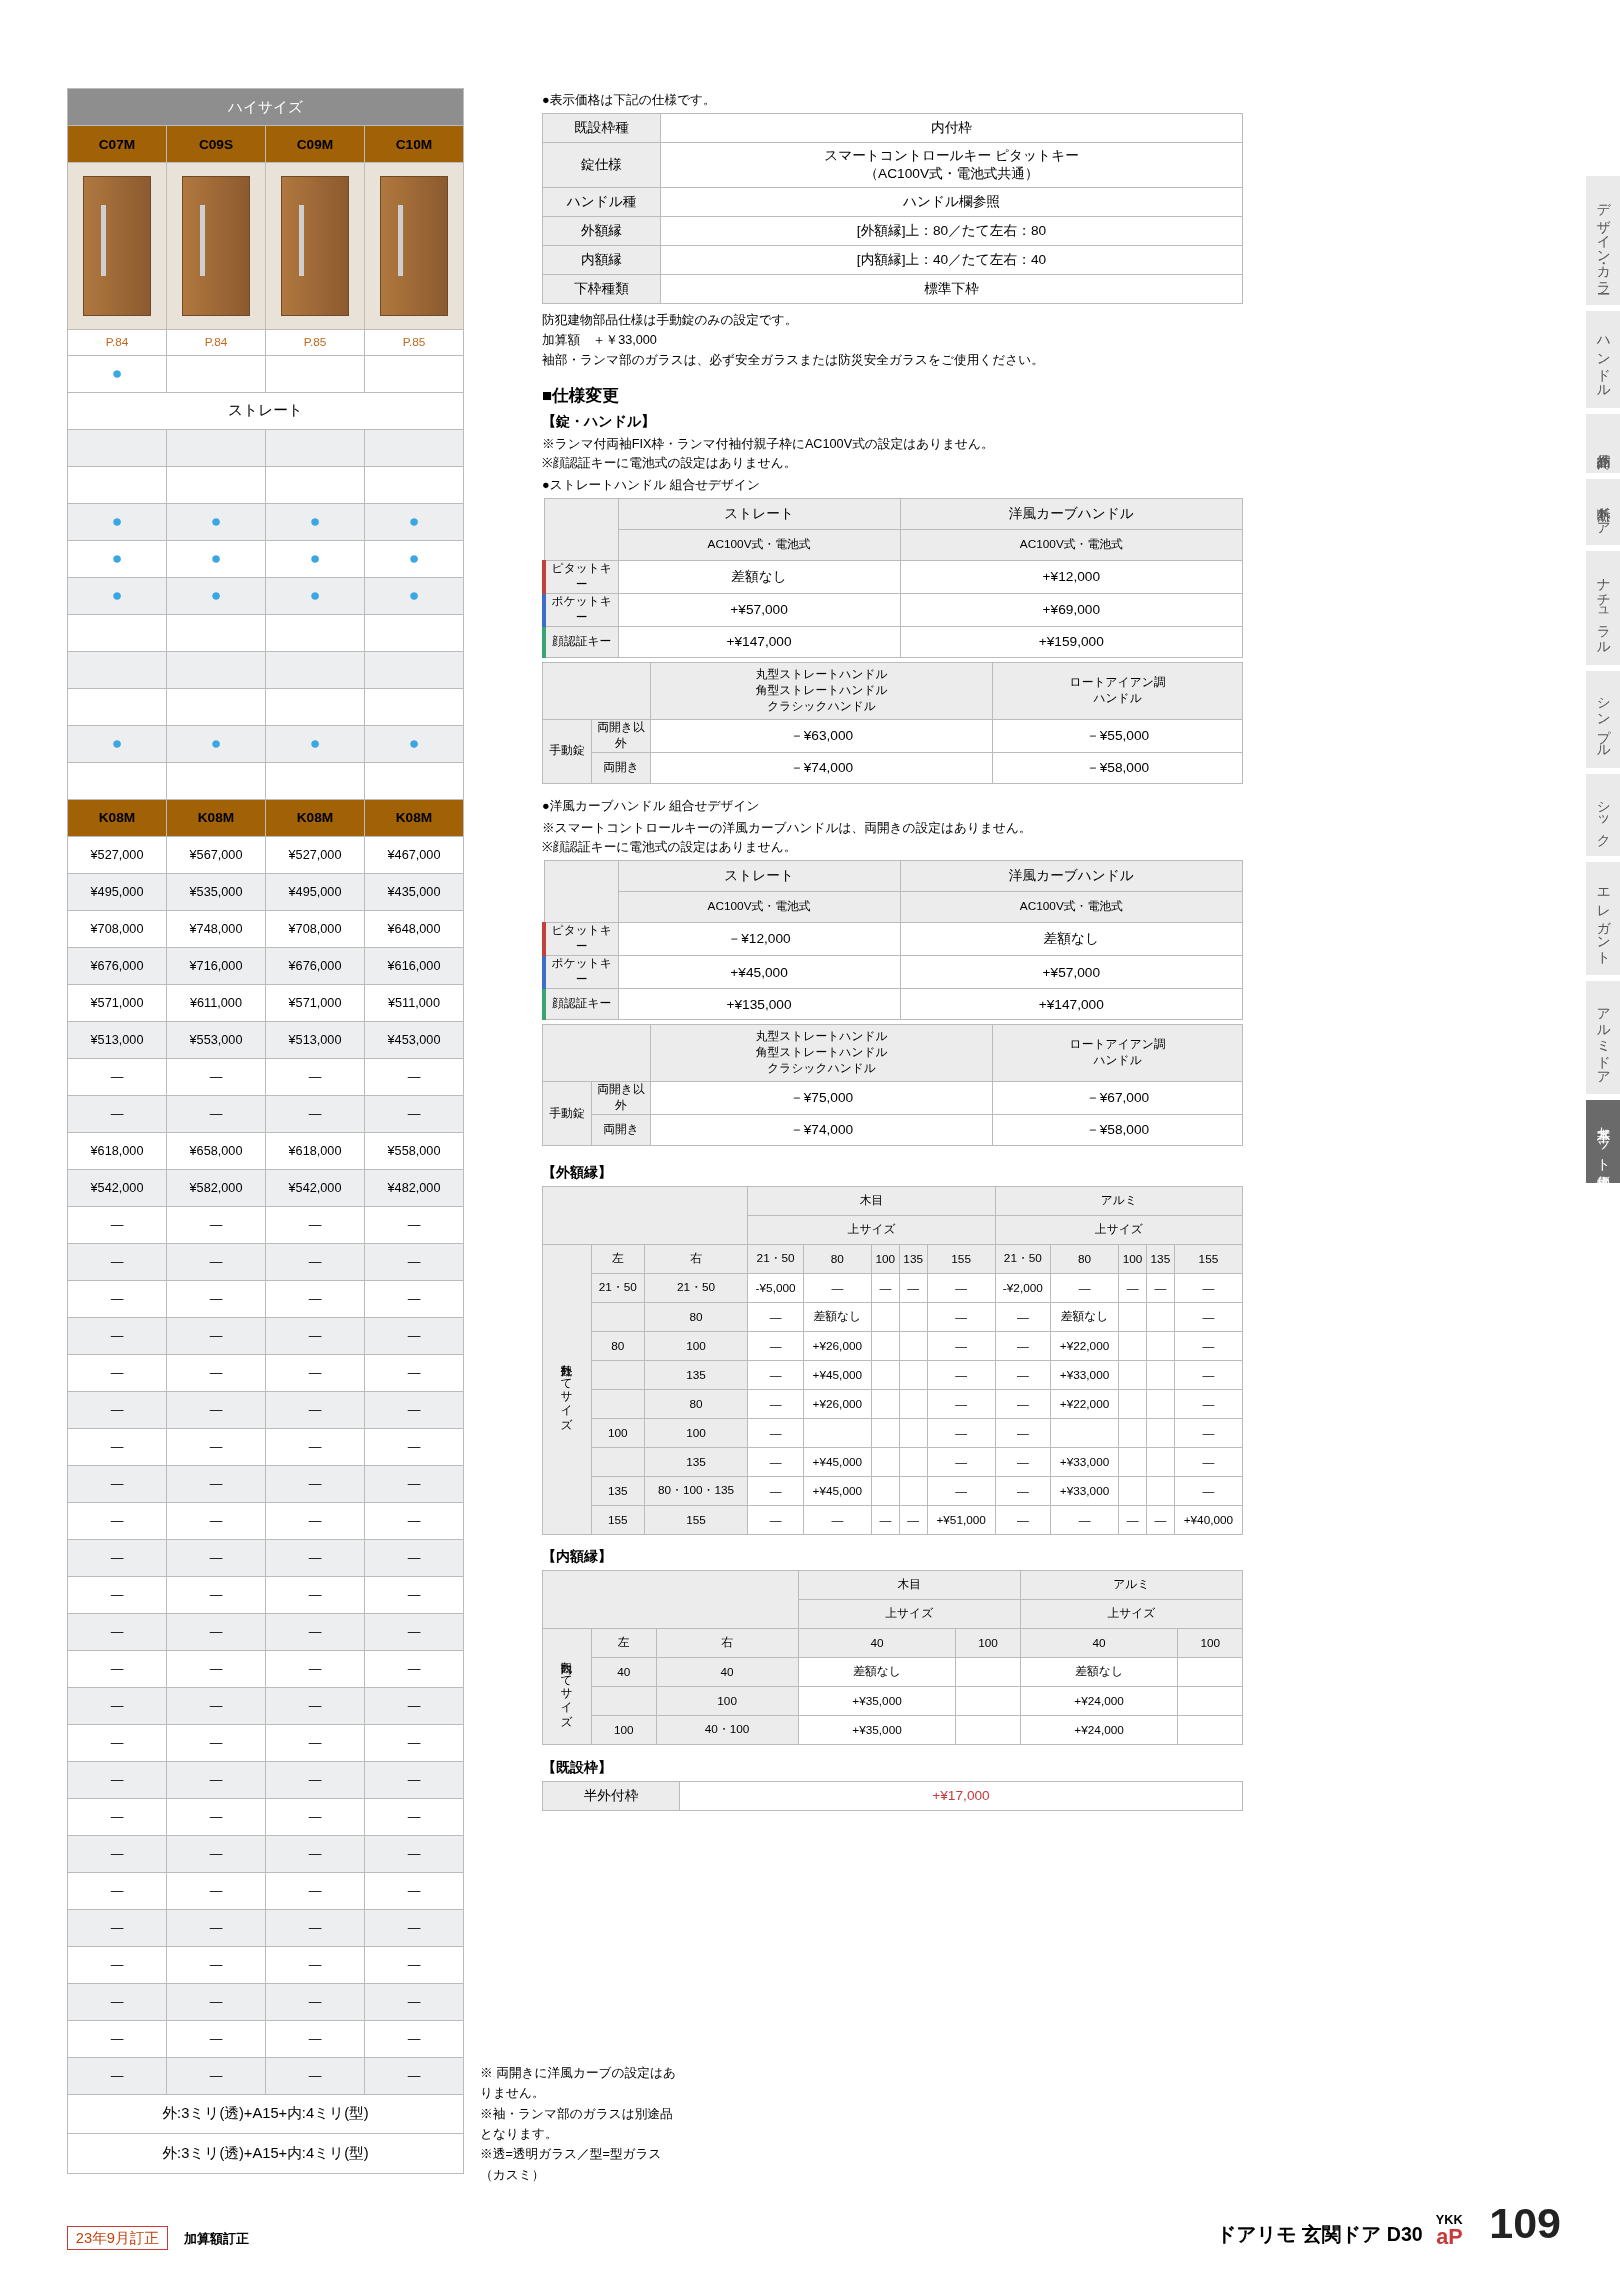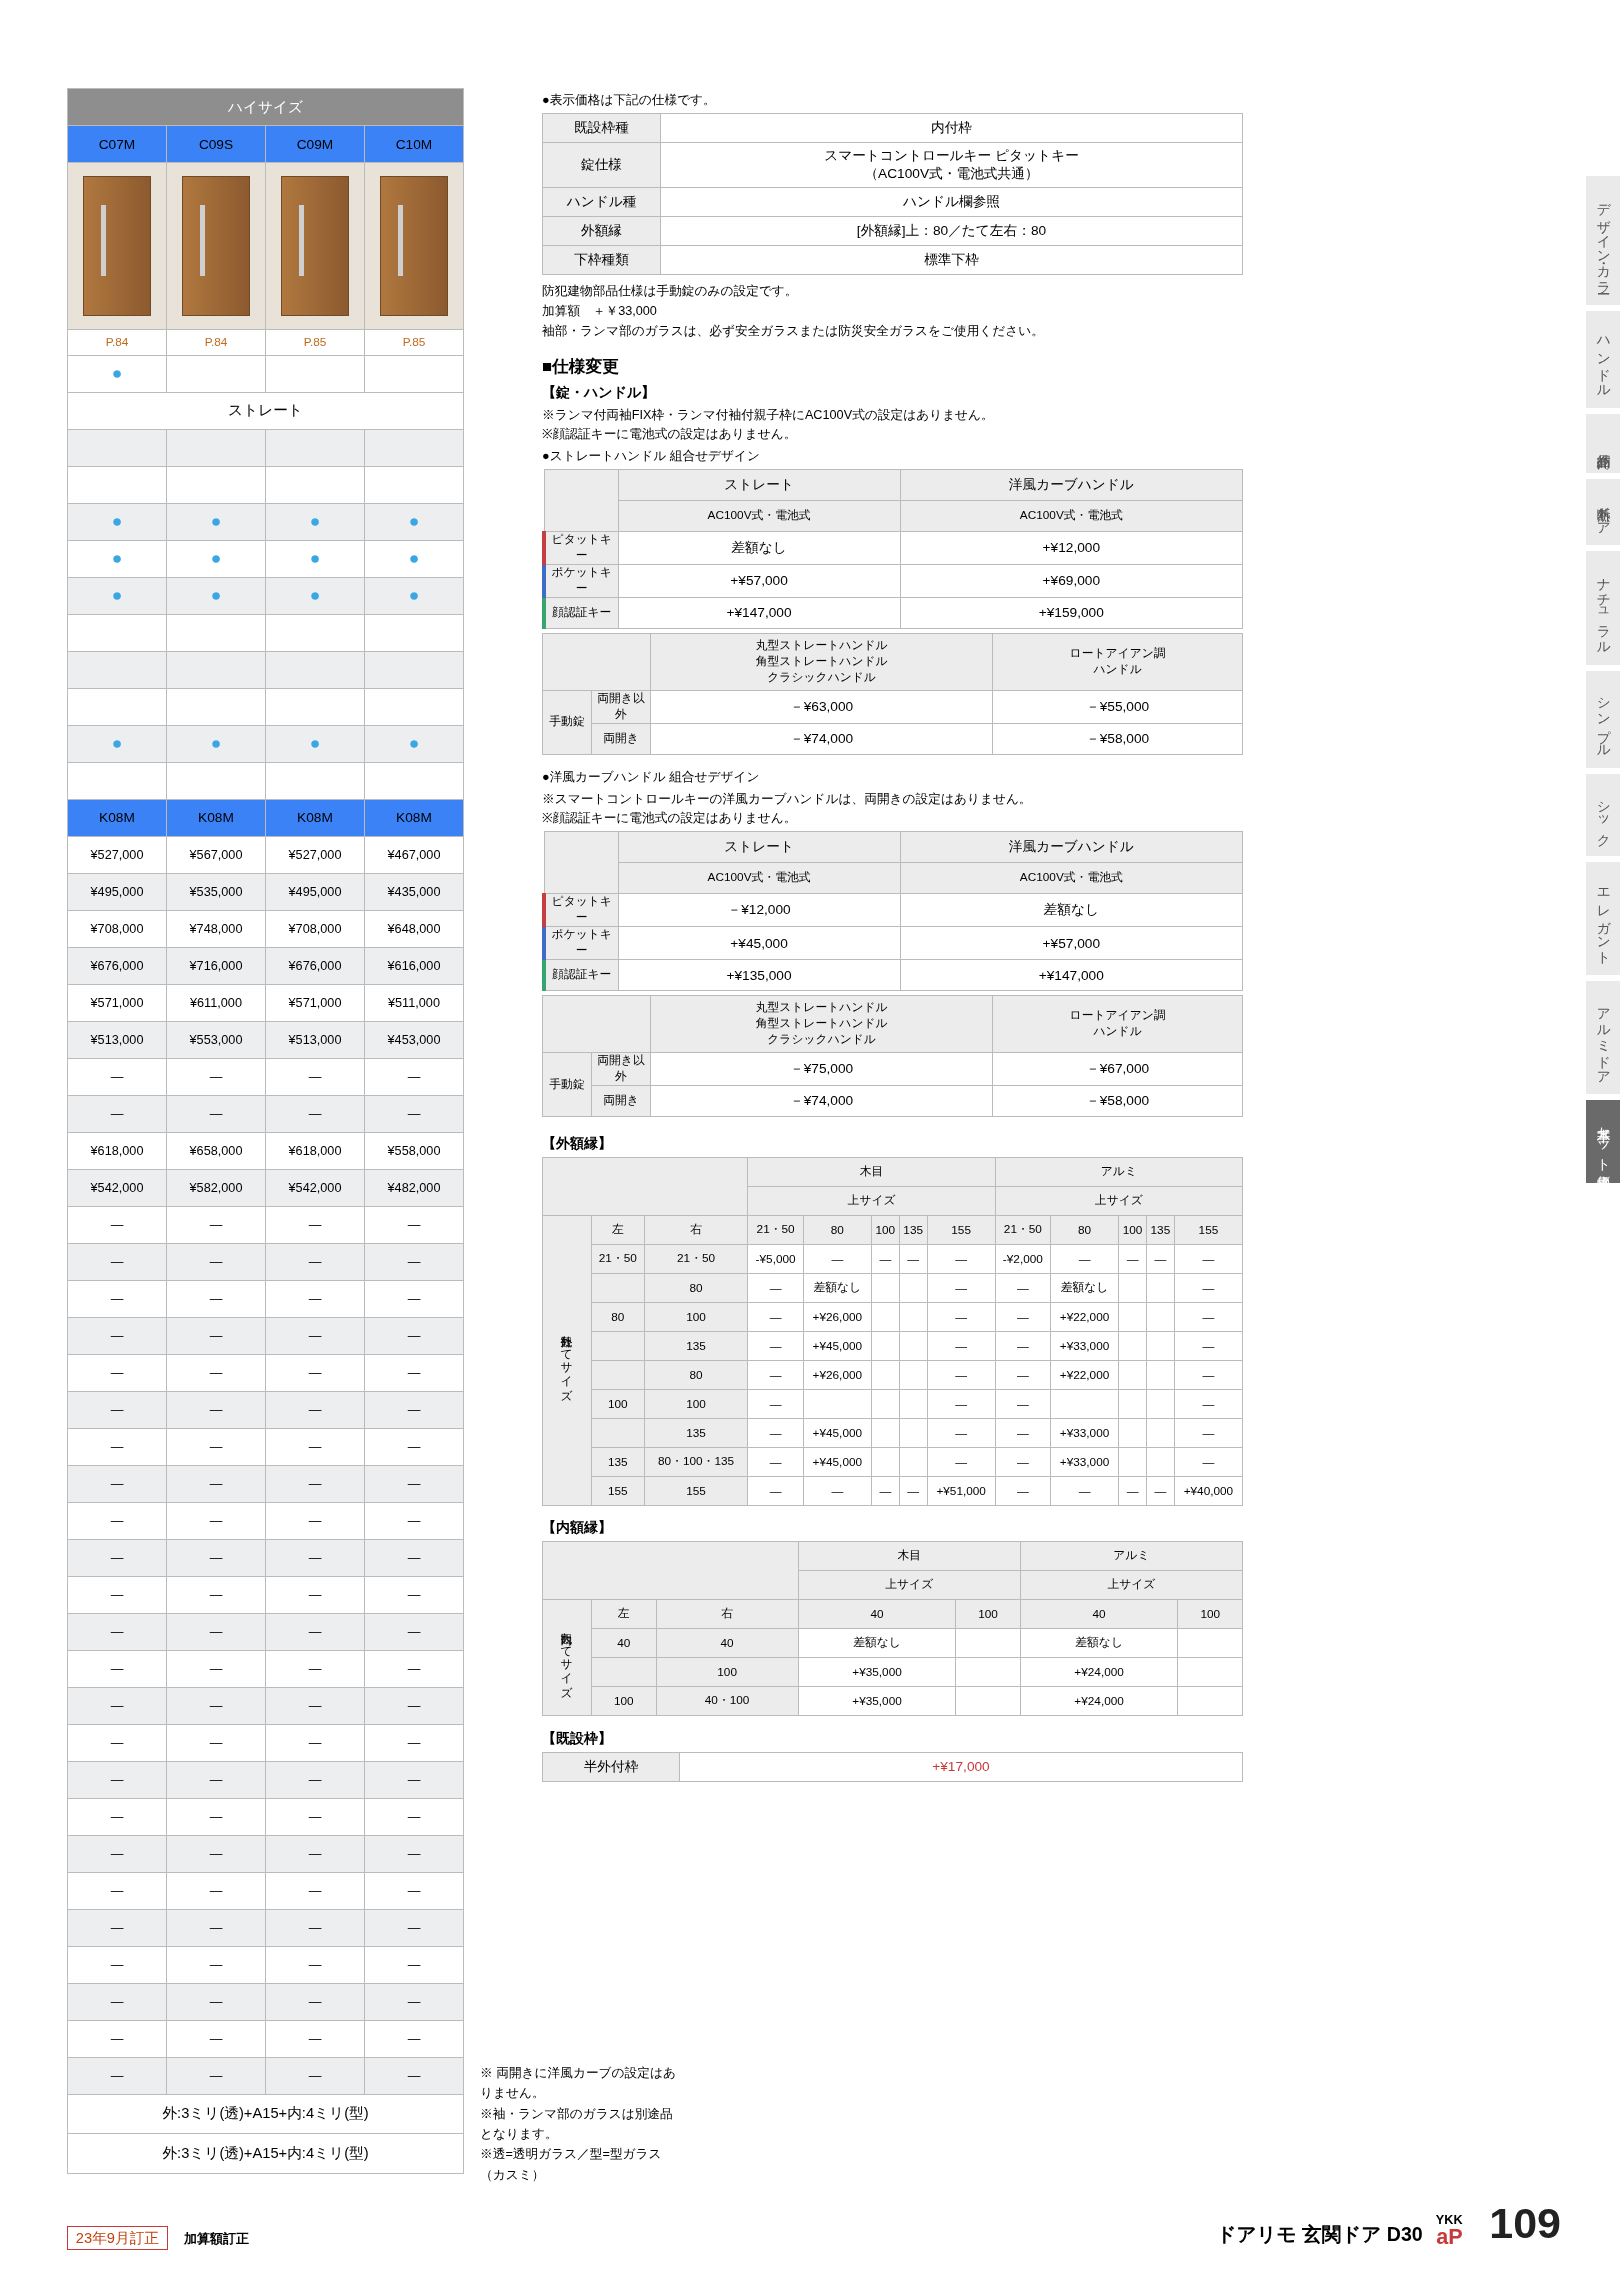--- a/index.html
+++ b/index.html
@@ -8,21 +8,21 @@
   .leftcol{width:397px;}
   .rightcol{width:701px;margin-left:39px;}
   
   .sidetabs{position:absolute;right:0;top:176px;display:flex;flex-direction:column;gap:0;}
   .sidetabs div{writing-mode:vertical-rl;background:#eaeaea;color:#555;font-size:13.7px;padding:17.6px 7.8px;margin-bottom:5.9px;text-align:center;min-height:59px;display:flex;align-items:center;justify-content:center;}
   .sidetabs .active{background:#6a6a6a;color:#fff;}
   
   .lefttable{width:100%;border-collapse:collapse;font-size:13.7px;}
   .lefttable th,.lefttable td{border:1px solid #bbb;height:37px;text-align:center;vertical-align:middle;}
   .lefttable .headgrey{background:#8e8e8e;color:#fff;font-size:14.7px;font-weight:normal;}
-  .lefttable .modelhead{background:#3b82f6;font-weight:normal;height:31px;}
+  .lefttable .modelhead{background:#a16207;font-weight:bold;height:31px;}
   .lefttable .imgrow td{height:167px;background:#e8e2d8;position:relative;}
   .lefttable .imgrow td .doorbox{width:70%;height:84%;margin:auto;background:linear-gradient(90deg,#b0783f,#8c5a2f);position:relative;border:1px solid #704a26;}
   .lefttable .imgrow td .doorbox::after{content:"";position:absolute;left:17.6px;top:20%;width:4.9px;height:52%;background:#cfcfcf;}
   .lefttable .pnum{font-size:11.8px;color:#c06a1e;background:transparent;height:25.5px;}
   .lefttable .typecell{font-size:14.7px;}
   .lefttable .bullet{color:#3aa7e4;font-size:17.6px;}
   .lefttable .alt{background:#eceeef;}
   .lefttable .price{font-size:12.7px;}
   .footnote{font-size:14.7px;text-align:center;padding:9.8px 0;border:1px solid #bbb;border-top:none;}
   .note{font-size:12.7px;line-height:1.5;margin:2.9px 0;}
@@ -402,20 +402,24 @@
           </tr>
           <tr>
             <th>ハンドル種</th>
             <td style="white-space: pre-line;">ハンドル欄参照</td>
           </tr>
           <tr>
             <th>外額縁</th>
             <td style="white-space: pre-line;">[外額縁]上：80／たて左右：80</td>
           </tr>
           <tr>
+            <th>内額縁</th>
+            <td style="white-space: pre-line;">[内額縁]上：40／たて左右：40</td>
+          </tr>
+          <tr>
             <th>下枠種類</th>
             <td style="white-space: pre-line;">標準下枠</td>
           </tr>
         </tbody>
       </table>
     <div class="notebox" style="white-space:pre-line;">防犯建物部品仕様は手動錠のみの設定です。
 加算額　＋￥33,000
 袖部・ランマ部のガラスは、必ず安全ガラスまたは防災安全ガラスをご使用ください。</div>
 
     <div class="sectiontitle">■仕様変更</div>

